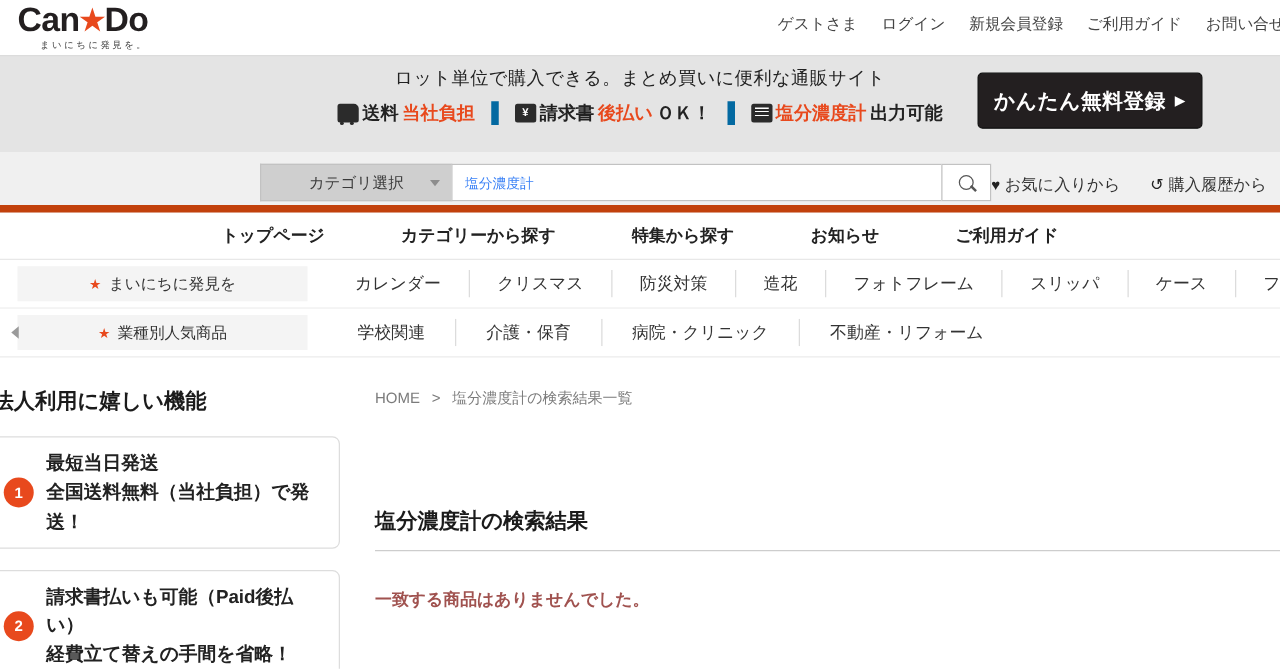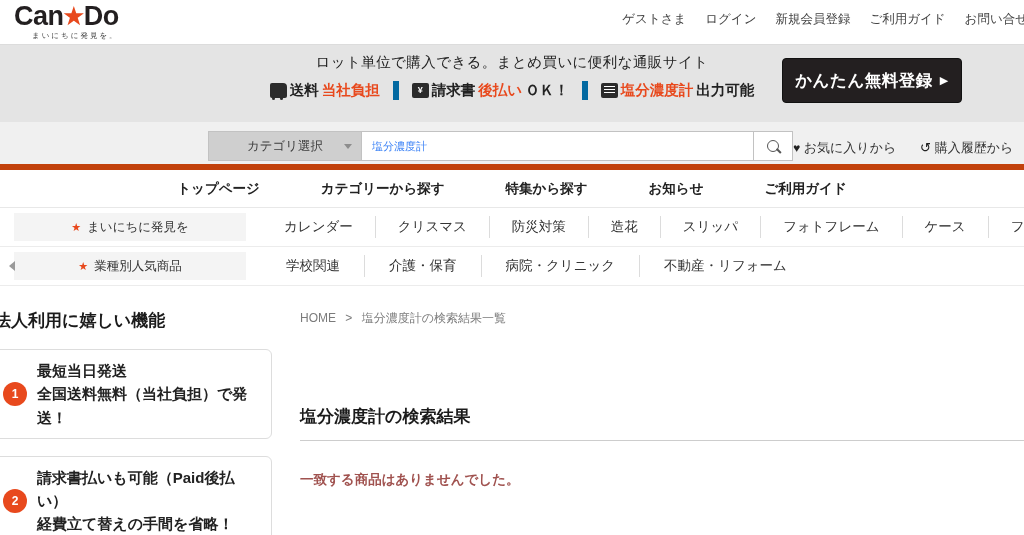--- a/index.html
+++ b/index.html
@@ -292,22 +292,22 @@
   <div class="strip strip1">
     <div class="strip-label">
       <span class="st">★</span>
       <span>まいにちに発見を</span>
     </div>
     <div class="strip-items">
       <span>カレンダー</span>
       <span>クリスマス</span>
       <span>防災対策</span>
       <span>造花</span>
+      <span>フォトフレーム</span>
       <span>スリッパ</span>
-      <span>フォトフレーム</span>
       <span>ケース</span>
       <span>ファ</span>
     </div>
   </div>
 
   <div class="strip strip2">
     <div class="scroll-arrow"></div>
     <div class="strip-label">
       <span class="st">★</span>
       <span>業種別人気商品</span>

